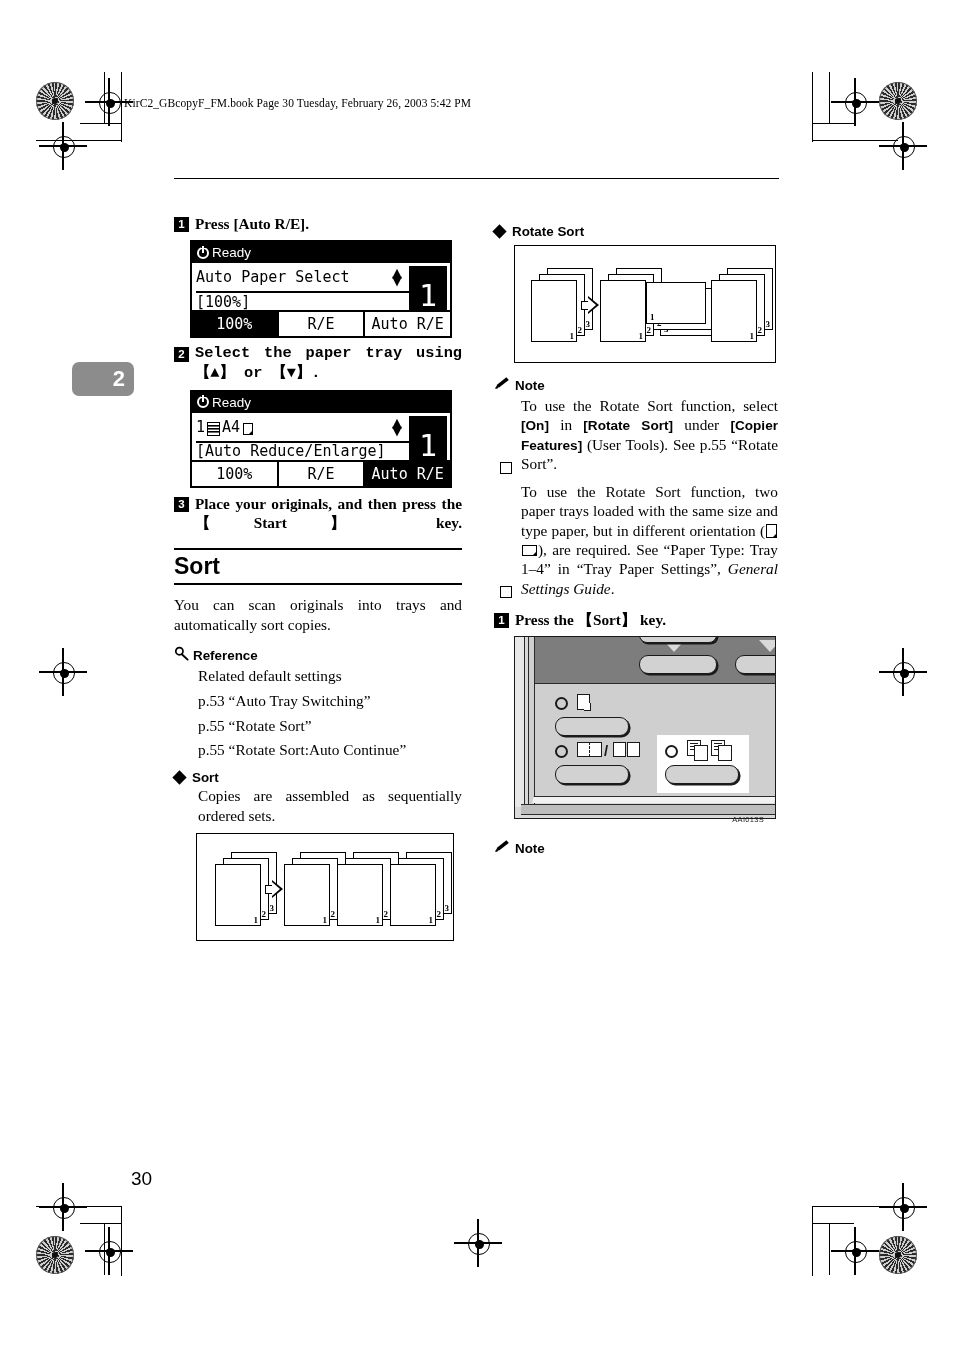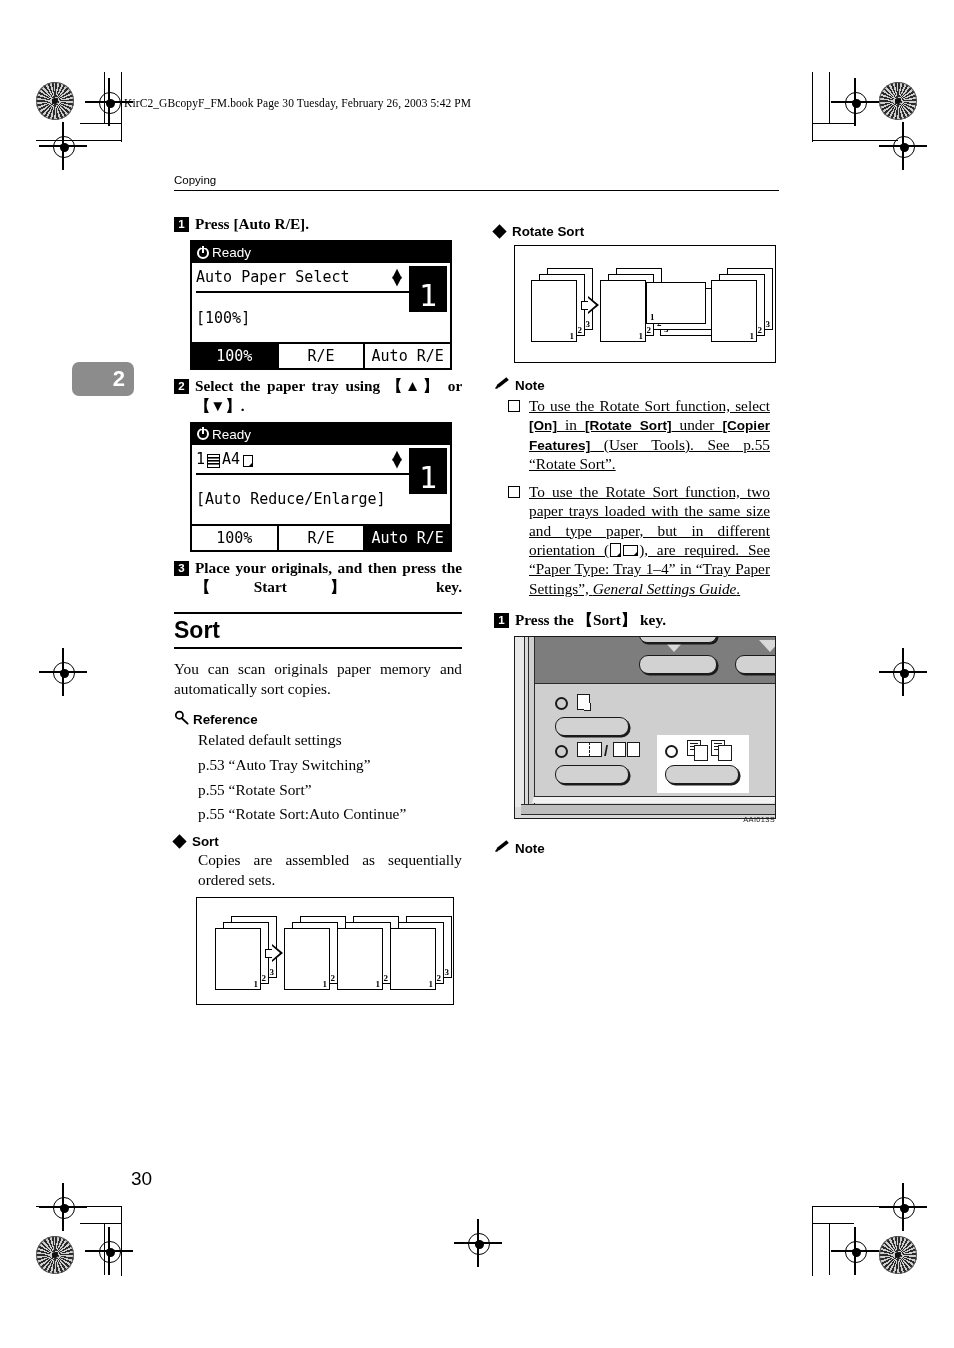--- a/index.html
+++ b/index.html
@@ -78,21 +78,21 @@
   .stepnum {
     flex:0 0 auto; width:15px; height:15px; background:#000; color:#fff;
     font-family:"Liberation Sans", sans-serif; font-size:11.5px; font-weight:bold;
     display:flex; align-items:center; justify-content:center;
     margin:3px 6px 0 0; line-height:1;
   }
   .steptxt {
     font-weight:bold; font-size:15.3px; line-height:1.26; text-align:justify;
   }
   .steptxt.j { text-align:justify; text-align-last:justify; }
-  .steptxt.j2 { text-align:justify; }
+  .steptxt.j2 { text-align:justify;font-family:Liberation Mono, monospace; }
 
   
   .dia { display:flex; align-items:baseline; margin:10px 0 1px; }
   .diaicon {
     flex:0 0 auto; width:11px; height:11px; background:#000; margin-right:7px;
     transform:rotate(45deg) scale(.92); position:relative; top:1px;
   }
   .diahead {
     font-family:"Liberation Sans", sans-serif; font-weight:bold; font-size:13.4px;
   }
@@ -103,21 +103,21 @@
   .refhead .t {
     font-family:"Liberation Sans", sans-serif; font-weight:bold; font-size:13.4px;
   }
   .refline { font-size:15.3px; line-height:1.22; margin:0 0 6px 24px; }
 
   
   .notehead { display:flex; align-items:baseline; margin:13px 0 2px; }
   .notehead .t {
     font-family:"Liberation Sans", sans-serif; font-weight:bold; font-size:13.4px;
   }
-  .noteitem { display:flex; align-items:flex-start; margin:0 12px 8px;text-decoration:underline; }
+  .noteitem { display:flex; align-items:flex-end; margin:0 4px 8px; }
   .sqb {
     flex:0 0 auto; width:10px; height:10px; border:1.6px solid #000;
     margin:4px 9px 0 2px;
   }
   .notetxt { font-size:15.3px; line-height:1.27; text-align:justify; }
   .b { font-family:"Liberation Sans", sans-serif; font-weight:bold; font-size:13.6px; }
   .it { font-style:italic; }
 
   
   .secwrap { margin:16px 0 10px; }
@@ -151,21 +151,21 @@
     content:""; position:absolute; left:50%; top:-4px; width:5px; height:3px;
     margin-left:-2.5px; background:#000;
   }
   .lcd-body { position:relative; padding:0; }
   .lcd-row1 {
     display:flex; align-items:center; height:28px;
     padding:0 4px; font-size:15px; position:relative;
   }
   .lcd-sep { border-bottom:2px solid #000; margin:0 4px; }
   .lcd-row2 {
-    height:17px; display:flex; align-items:center; padding:16px 4px; font-size:15px;
+    height:17px; display:flex; align-items:center; padding:0 4px; font-size:15px;
   }
   .updown {
     margin-left:auto; margin-right:44px; line-height:.62;
     font-size:13px; font-family:"DejaVu Sans", sans-serif; text-align:center;
   }
   .copybox {
     position:absolute; right:3px; top:3px; width:38px; height:46px;
     background:#000; color:#fff; font-family:"DejaVu Sans Mono", monospace;
     font-size:30px; display:flex; align-items:flex-end; justify-content:center;
     line-height:1; padding-bottom:1px; box-sizing:border-box;
@@ -357,21 +357,20 @@
   <div class="cropmark" style="left:104px;top:1223px;width:1.4px;height:52px;"></div>
   <div class="cropmark" style="left:121px;top:1206px;width:1.4px;height:70px;"></div>
   <div class="cropmark" style="left:812px;top:1223px;width:42px;height:1.4px;"></div>
   <div class="cropmark" style="left:812px;top:1206px;width:86px;height:1.4px;"></div>
   <div class="cropmark" style="left:829px;top:1223px;width:1.4px;height:52px;"></div>
   <div class="cropmark" style="left:812px;top:1206px;width:1.4px;height:70px;"></div>
 
   <div class="filestamp">KirC2_GBcopyF_FM.book  Page 30  Tuesday, February 26, 2003  5:42 PM</div>
 
   <div class="runhead">
-    <div>Copying</div>
     <div class="rule"></div>
   </div>
 
   <div class="chaptab">2</div>
 
   <div class="col col-left">
 
     <div class="step">
       <div class="stepnum">1</div>
       <div class="steptxt">Press [Auto R/E].</div>
@@ -443,21 +442,21 @@
         <span>【Start】</span>
         <span>key.</span>
       </div>
     </div>
 
     <div class="secwrap">
       <div class="secrule-top"></div>
       <div class="sectitle">Sort</div>
       <div class="secrule-bot"></div>
     </div>
-    <div class="p">You can scan originals paper memory and automatically sort copies.</div>
+    <div class="p">You can scan originals into trays and automatically sort copies.</div>
 
     <div class="refhead">
       <span class="gl">
         <svg width="16" height="15" viewBox="0 0 16 15">
           <circle cx="5.4" cy="5.2" r="3.6" fill="none" stroke="#000" stroke-width="1.7"></circle>
           <path d="M7.8 8.2 L13.6 13.6" stroke="#000" stroke-width="1.9" fill="none" stroke-linecap="round"></path>
         </svg>
       </span>
       <span class="t">Reference</span>
     </div>
@@ -657,21 +656,21 @@
             <div class="lines"></div>
           </div>
         <div class="doc" style="left:31px;top:5px;"></div>
       </div>
       <div class="key" style="left:150px;top:128px;width:72px;height:17px;z-index:6;"></div>
 
       <div class="pn-btm1"></div>
       <div class="pn-btm2"></div>
     </div>
     <div style="position:relative;height:12px;">
-      <div class="figcode" style="right:7px;top:-4px;">AAI013S</div>
+      <div class="figcode" style="right:18px;top:-4px;">AAI013S</div>
     </div>
 
     <div class="notehead" style="margin-top:8px;">
       <span style="margin-right:4px;">
         <svg width="17" height="14" viewBox="0 0 17 14">
           <path d="M1.4 12.3 L3.3 8.6 L12.4 1.2 L14.8 3.9 L5.4 11.2 Z" fill="#000"></path>
           <path d="M1.4 12.3 L3.9 11.6" stroke="#000" stroke-width="1.2"></path>
         </svg>
       </span>
       <span class="t">Note</span>

